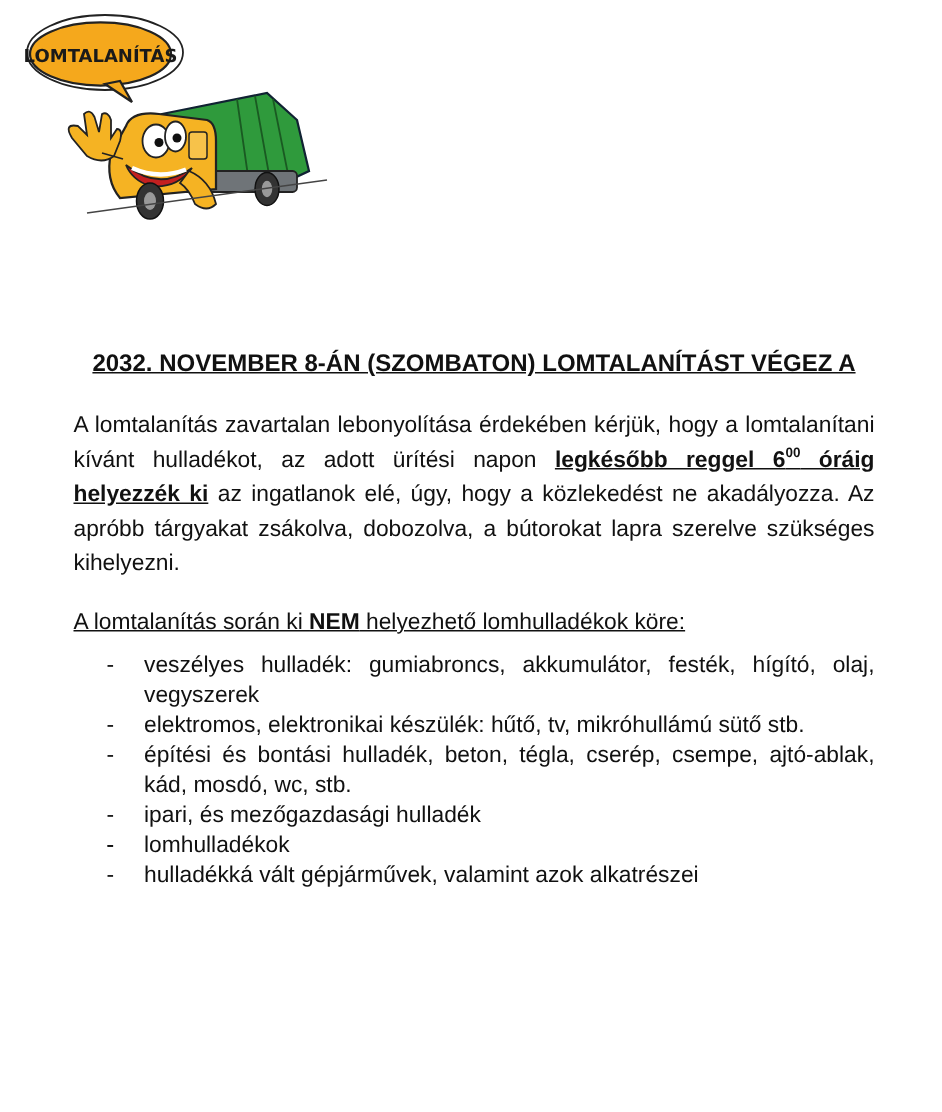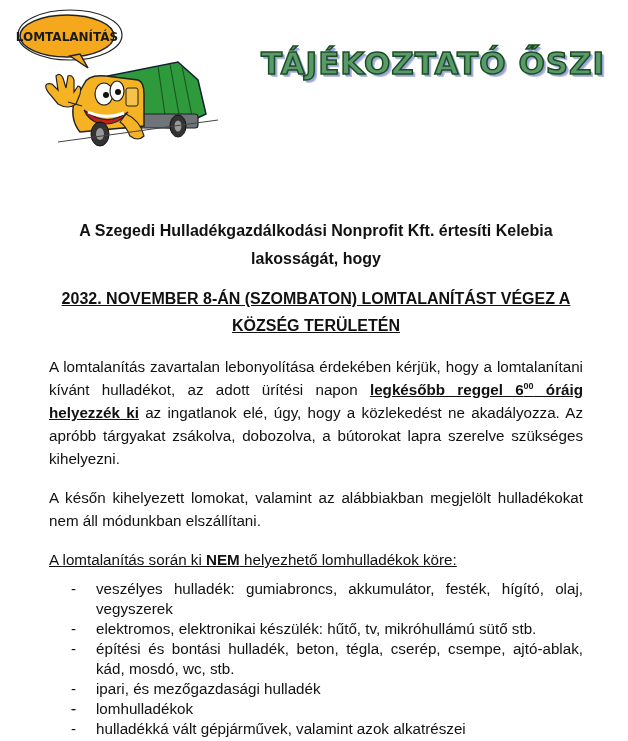--- a/index.html
+++ b/index.html
@@ -60,37 +60,30 @@
     <ellipse cx="92" cy="132" rx="9" ry="12" fill="#333" stroke="#111" stroke-width="1"></ellipse>
     <ellipse cx="92" cy="132" rx="4" ry="6" fill="#999"></ellipse>
     <ellipse cx="170" cy="124" rx="8" ry="11" fill="#333" stroke="#111" stroke-width="1"></ellipse>
     <ellipse cx="170" cy="124" rx="3.5" ry="5.5" fill="#999"></ellipse>
 
     <path d="M50 140 L210 118" stroke="#444" stroke-width="1"></path>
   </svg>
 </div>
 
 <div class="title">
-  <div>TÁJÉKOZTATÓ ŐSZI</div>
 </div>
 
 <div class="content">
-  <div class="intro">
-    <div>A Szegedi Hulladékgazdálkodási Nonprofit Kft. értesíti Kelebia</div>
-    <div>lakosságát, hogy</div>
-  </div>
 
   <div class="headline">
     <div>2032. NOVEMBER 8-ÁN (SZOMBATON) LOMTALANÍTÁST VÉGEZ A</div>
-    <div>KÖZSÉG TERÜLETÉN</div>
   </div>
 
   <p class="body"><span>A lomtalanítás zavartalan lebonyolítása érdekében kérjük, hogy a lomtalanítani kívánt hulladékot, az adott ürítési napon </span><span class="emph"><span>legkésőbb reggel 6</span><sup>00</sup><span> óráig helyezzék ki</span></span><span> az ingatlanok elé, úgy, hogy a közlekedést ne akadályozza. Az apróbb tárgyakat zsákolva, dobozolva, a bútorokat lapra szerelve szükséges kihelyezni.</span></p>
 
-  <p class="body">A későn kihelyezett lomokat, valamint az alábbiakban megjelölt hulladékokat nem áll módunkban elszállítani.</p>
 
   <div class="list-heading"><span>A lomtalanítás során ki </span><b>NEM</b><span> helyezhető lomhulladékok köre:</span></div>
 
   <ul class="items">
     <li><span class="dash">-</span><span>veszélyes hulladék: gumiabroncs, akkumulátor, festék, hígító, olaj, vegyszerek</span></li>
     <li><span class="dash">-</span><span>elektromos, elektronikai készülék: hűtő, tv, mikróhullámú sütő stb.</span></li>
     <li><span class="dash">-</span><span>építési és bontási hulladék, beton, tégla, cserép, csempe, ajtó-ablak, kád, mosdó, wc, stb.</span></li>
     <li><span class="dash">-</span><span>ipari, és mezőgazdasági hulladék</span></li>
     <li><span class="dash">-</span></li>
     <li><span class="dash">-</span><span>lomhulladékok</span></li>

